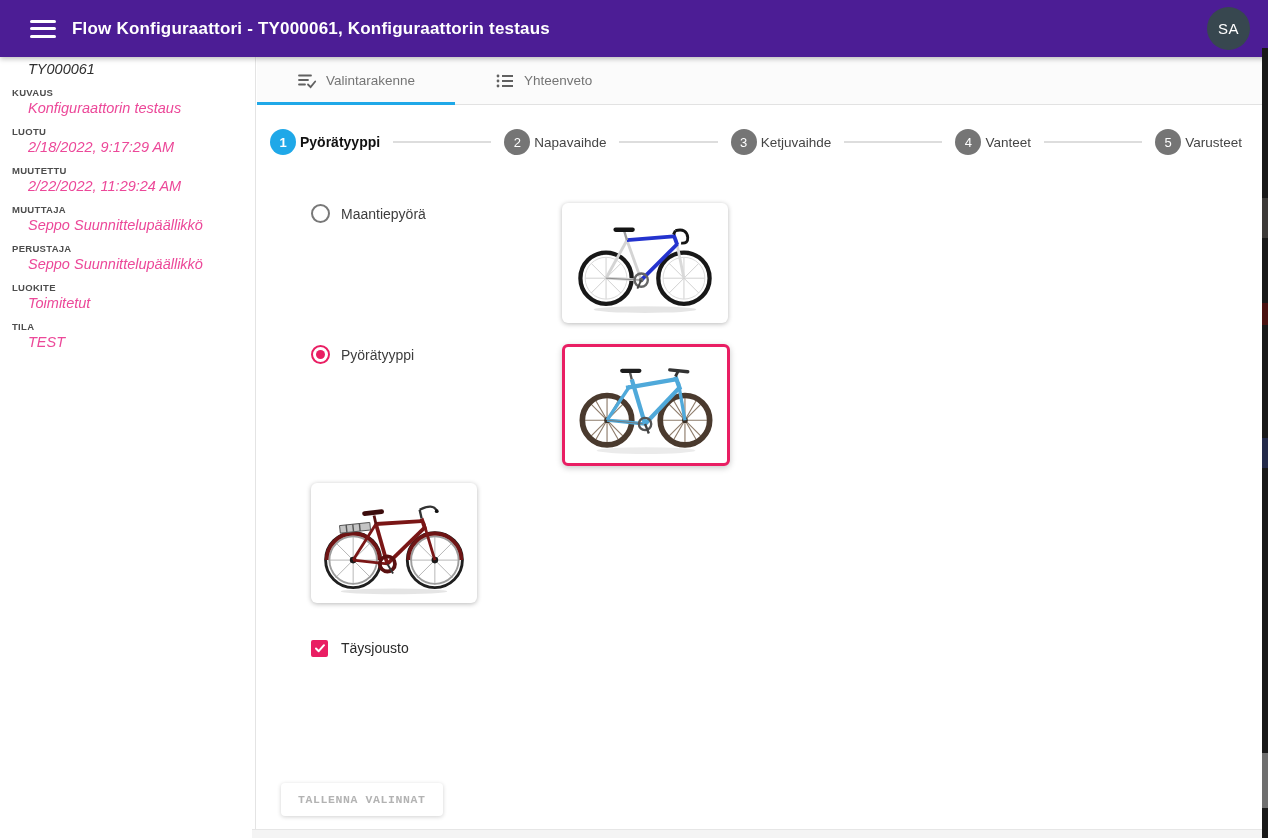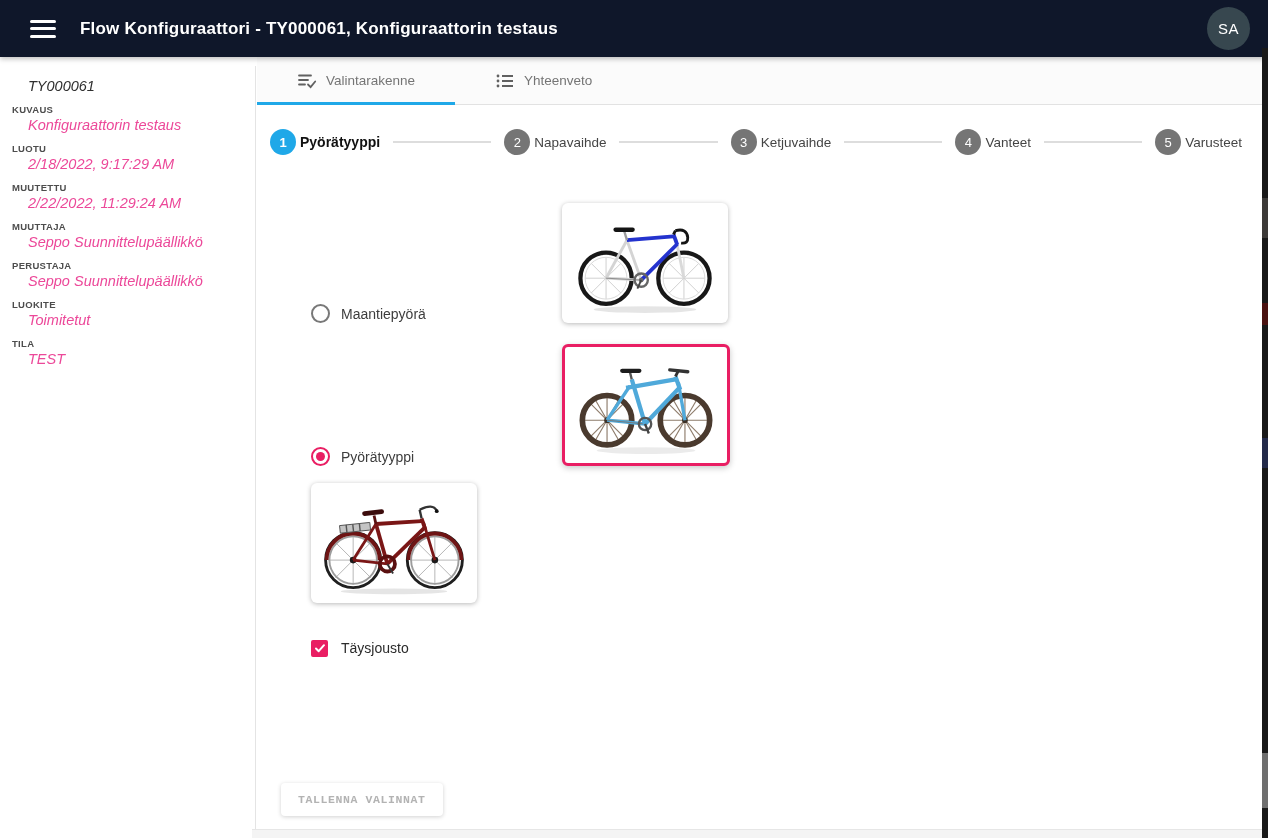--- a/index.html
+++ b/index.html
@@ -2,32 +2,32 @@
 <html><head>
 <meta charset="utf-8">
 <style>
   * { margin:0; padding:0; box-sizing:border-box; }
   html,body { width:1268px; height:838px; overflow:hidden; }
   body { font-family:"Liberation Sans", sans-serif; background:#ffffff; position:relative; }
   .screen { position:absolute; inset:0; width:1268px; height:838px; background:#fff; }
 
   
   .appbar { position:absolute; top:0; left:0; width:1268px; height:57px;
-    background:#0f172a; display:flex; align-items:center; z-index:10;
-    box-shadow:0 2px 5px rgba(0,0,0,.25);gap:8px; }
+    background:#4c1d95; display:flex; align-items:center; z-index:10;
+    box-shadow:0 2px 5px rgba(0,0,0,.25); }
   .hamburger { width:26px; height:18px; margin-left:30px; display:flex; flex-direction:column;
     justify-content:space-between; cursor:pointer; }
   .hamburger span { display:block; height:3px; border-radius:2px; background:#fff; }
   .appbar-title { color:#fff; font-size:17px; font-weight:700; margin-left:16px; letter-spacing:.2px; }
   .avatar { position:absolute; right:18px; top:7px; width:43px; height:43px; border-radius:50%;
     background:#37474F; color:#fff; display:flex; align-items:center; justify-content:center;
     font-size:15px; letter-spacing:.5px; cursor:pointer; }
 
   
-  .sidebar { position:absolute; top:66px; left:0; width:256px; bottom:0; background:#fff;
+  .sidebar { position:absolute; top:49px; left:0; width:256px; bottom:0; background:#fff;
     border-right:1px solid #e4e4e4; padding:10px 14px 0 12px; }
   .side-id { font-style:italic; font-size:14.5px; color:#2f2f2f; margin-left:16px; margin-top:2px; }
   .side-label { font-size:9.5px; font-weight:700; color:#4d4d4d; letter-spacing:.3px; margin-top:10px; }
   .side-value { font-style:italic; font-size:14.5px; color:#ec4899; margin-left:16px; margin-top:2px;
     white-space:nowrap; }
 
   
   .main { position:absolute; top:57px; left:257px; right:0; bottom:0; background:#fff; }
 
   .tabbar { height:48px; background:#fbfbfb; border-bottom:1px solid #e2e2e2; display:flex; }
@@ -42,21 +42,21 @@
   .step { display:flex; align-items:center; }
   .step-circle { width:26px; height:26px; border-radius:50%; background:#757575; color:#fff;
     font-size:13px; display:flex; align-items:center; justify-content:center; cursor:pointer; }
   .step.active .step-circle { background:#1FA8E8; font-weight:700; }
   .step-label { margin-left:4px; font-size:13.5px; color:#454545; white-space:nowrap; }
   .step.active .step-label { font-weight:700; color:#111; font-size:14px; }
   .connector { flex:1; height:2px; background:#dddddd; margin:0 13px; }
 
   
   .options { padding:48px 0 0 54px; }
-  .option-row { display:flex; align-items:flex-end; }
+  .option-row { display:flex; align-items:flex-start; }
   .option-row.r1 { margin-bottom:21px; }
   .option-row.r2 { margin-bottom:17px; }
   .option-row.r3 { margin-bottom:0; }
   .radio-wrap { width:251px; display:flex; align-items:center; padding-top:1px; }
   .radio { width:19px; height:19px; border-radius:50%; border:2px solid #787878; background:#fff;
     flex:none; cursor:pointer; position:relative; }
   .radio.selected { border-color:#E91E63; }
   .radio.selected::after { content:""; position:absolute; left:3px; top:3px; width:9px; height:9px;
     border-radius:50%; background:#E91E63; }
   .radio-label { margin-left:11px; font-size:14px; color:#3d3d3d; }

